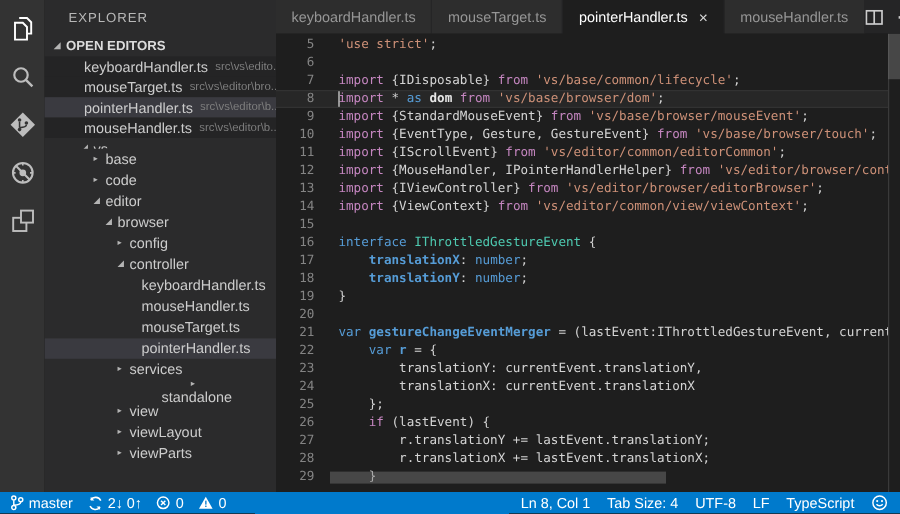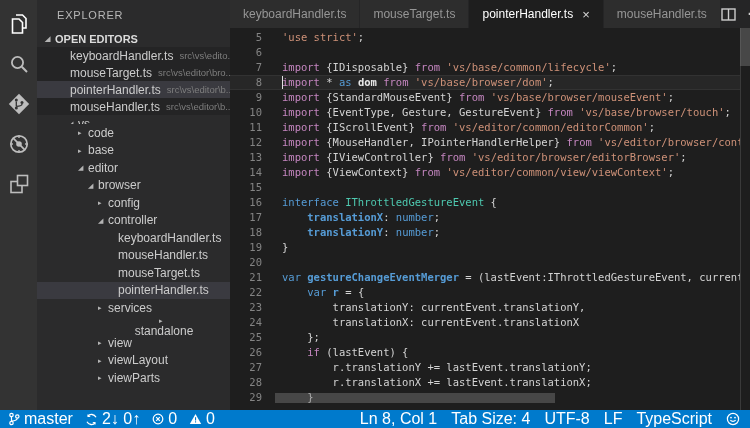--- a/index.html
+++ b/index.html
@@ -103,21 +103,21 @@
   .vscroll-track {
     position:absolute; top:0; right:0; bottom:0; width:10px;
     border-left:1px solid #3a3a3a;
   }
   .vscroll-thumb { position:absolute; top:0; right:0; width:10px; height:38px; background:rgba(121,121,121,0.45); cursor:pointer; }
   .hscroll-thumb { position:absolute; bottom:7px; left:45px; width:280px; height:10px; background:rgba(121,121,121,0.45); cursor:pointer; }
 
   
   .status-bar {
     height:18px; flex:none; background:#007acc; color:#ffffff;
-    display:flex; align-items:center; font-size:16px; padding:0 10px 0 8px;
+    display:flex; align-items:center; font-size:12px; padding:0 10px 0 8px;
   }
   .sb-group { display:flex; align-items:center; gap:12px; }
   .sb-group.right { margin-left:auto; gap:14px; }
   .sb-item { display:flex; align-items:center; gap:4px; cursor:pointer; white-space:nowrap; }
   .sb-item svg { display:block; }
 </style>
 </head>
 <body>
 
 <div class="app">
@@ -180,25 +180,25 @@
         </div>
       <div class="tree" id="tree">
           <div class="clipped-wrap">
             <div class="tree-row" style="padding-left: 31px;">
               <span class="twisty">◢</span>
               <span>vs</span>
             </div>
           </div>
           <div class="tree-row" style="padding-left: 41px;">
             <span class="twisty">▸</span>
+            <span>base</span>
+          </div>
+          <div class="tree-row" style="padding-left: 41px;">
+            <span class="twisty">▸</span>
             <span>code</span>
-          </div>
-          <div class="tree-row" style="padding-left: 41px;">
-            <span class="twisty">▸</span>
-            <span>base</span>
           </div>
           <div class="tree-row" style="padding-left: 41px;">
             <span class="twisty">◢</span>
             <span>editor</span>
           </div>
           <div class="tree-row" style="padding-left: 51px;">
             <span class="twisty">◢</span>
             <span>browser</span>
           </div>
           <div class="tree-row" style="padding-left: 61px;">

